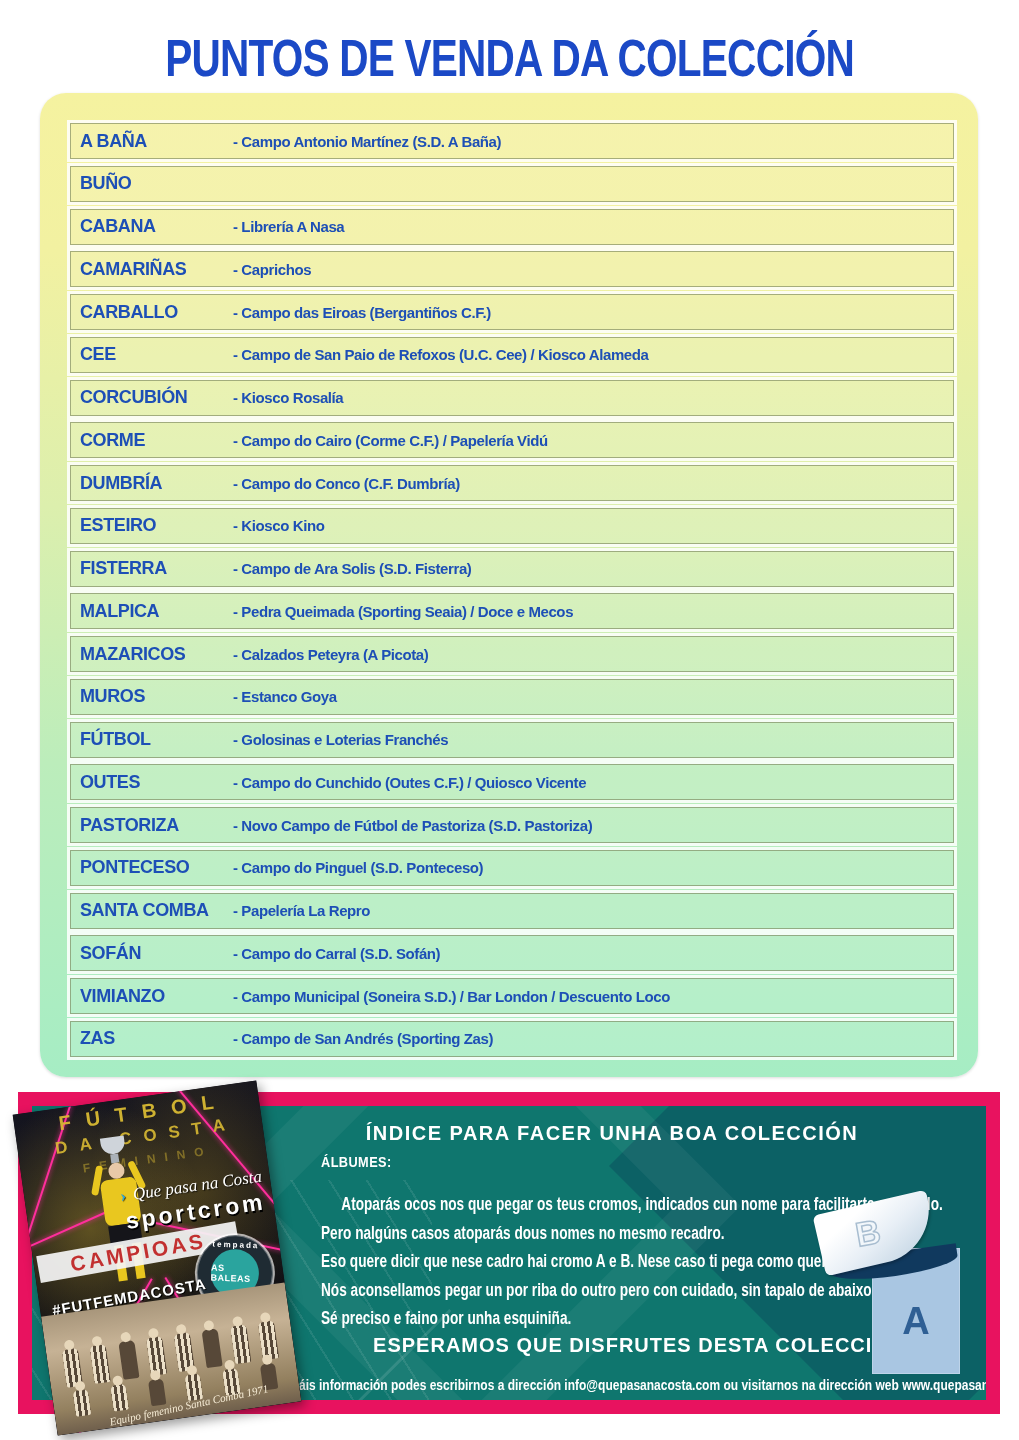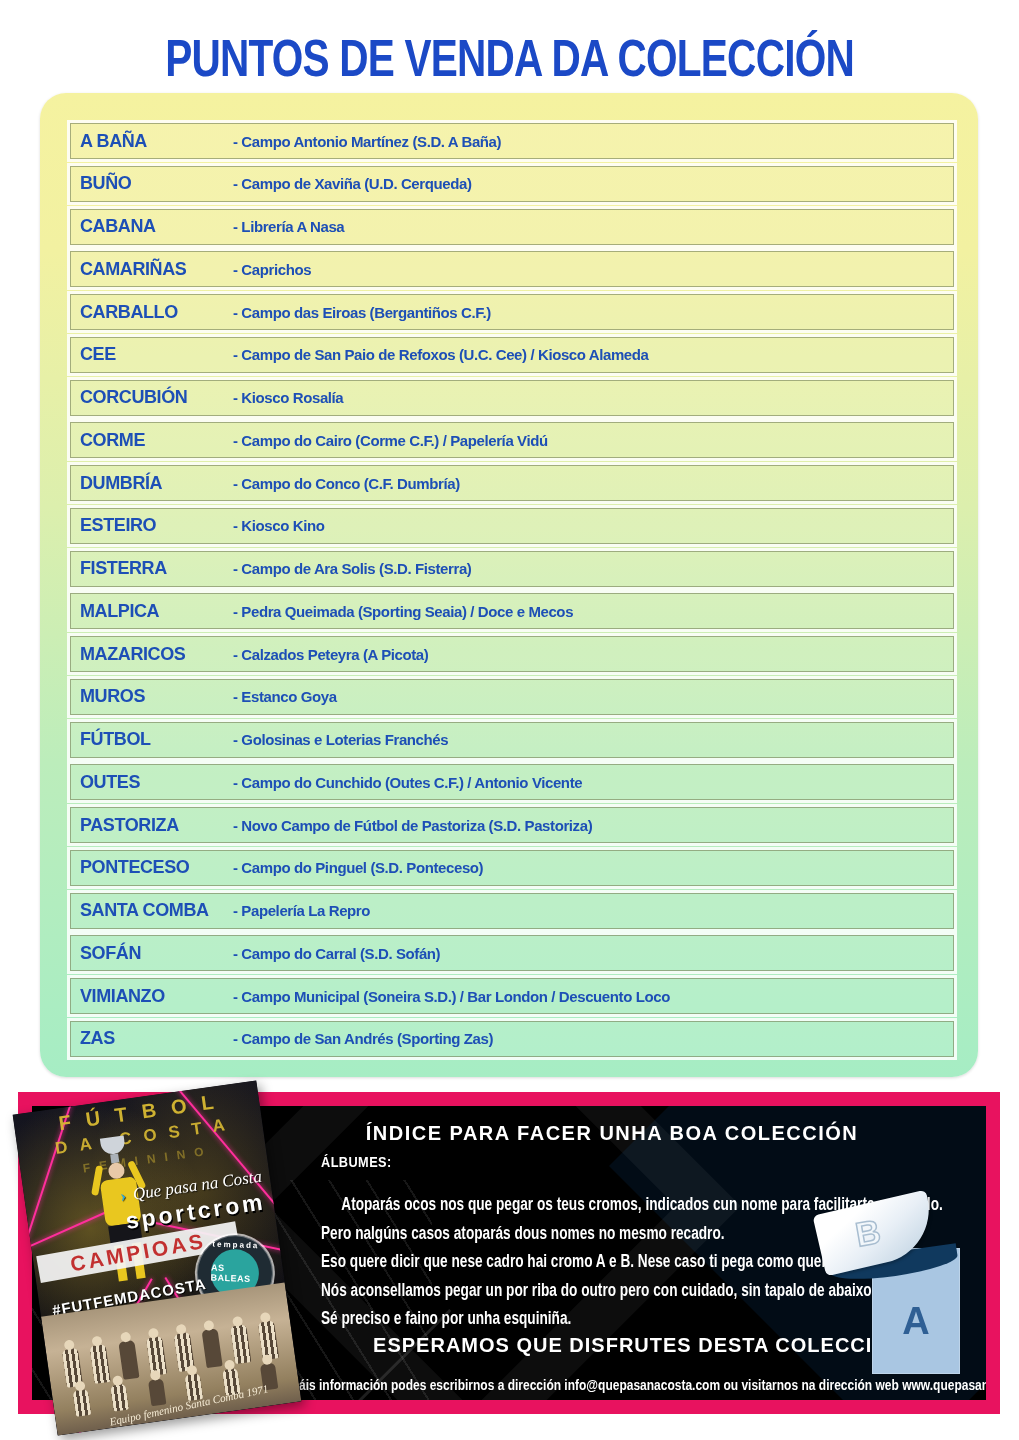--- a/index.html
+++ b/index.html
@@ -42,21 +42,21 @@
     letter-spacing:-0.4px; white-space:nowrap;
   }
 
   
   .banner-pink {
     position:absolute; left:18px; top:1092px; width:982px; height:322px;
     background:#e8125f;
   }
   .banner-blue {
     position:absolute; left:14px; top:14px; right:14px; bottom:14px;
-    background:#000000; overflow:hidden;
+    background:#0f766e; overflow:hidden;
   }
   .deco1 { position:absolute; left:250px; top:-90px; width:380px; height:380px;
     border:46px solid rgba(255,255,255,0.05); transform:rotate(45deg); }
   .deco2 { position:absolute; right:-130px; top:-150px; width:420px; height:420px;
     background:rgba(8,42,80,0.28); transform:rotate(45deg); }
   .deco3 { position:absolute; left:-30px; bottom:-40px; width:430px; height:260px;
     background:repeating-linear-gradient(58deg, transparent 0 30px, rgba(255,255,255,0.09) 30px 32px); }
   .deco4 { position:absolute; left:190px; top:110px; width:190px; height:190px;
     border-left:3px solid rgba(255,255,255,0.12); border-bottom:3px solid rgba(255,255,255,0.12);
     transform:rotate(-45deg); }
@@ -194,21 +194,20 @@
   </h1>
 
   <div class="sales-panel">
     <div class="rows">
         <div class="row">
           <span class="loc">A BAÑA</span>
           <span class="venue">- Campo Antonio Martínez (S.D. A Baña)</span>
         </div>
         <div class="row">
           <span class="loc">BUÑO</span>
-          <span class="venue">- Campo de Xaviña (U.D. Cerqueda)</span>
         </div>
         <div class="row">
           <span class="loc">CABANA</span>
           <span class="venue">- Librería A Nasa</span>
         </div>
         <div class="row">
           <span class="loc">CAMARIÑAS</span>
           <span class="venue">- Caprichos</span>
         </div>
         <div class="row">
@@ -250,21 +249,21 @@
         <div class="row">
           <span class="loc">MUROS</span>
           <span class="venue">- Estanco Goya</span>
         </div>
         <div class="row">
           <span class="loc">FÚTBOL</span>
           <span class="venue">- Golosinas e Loterias Franchés</span>
         </div>
         <div class="row">
           <span class="loc">OUTES</span>
-          <span class="venue">- Campo do Cunchido (Outes C.F.) / Antonio Vicente</span>
+          <span class="venue">- Campo do Cunchido (Outes C.F.) / Quiosco Vicente</span>
         </div>
         <div class="row">
           <span class="loc">PASTORIZA</span>
           <span class="venue">- Novo Campo de Fútbol de Pastoriza (S.D. Pastoriza)</span>
         </div>
         <div class="row">
           <span class="loc">PONTECESO</span>
           <span class="venue">- Campo do Pinguel (S.D. Ponteceso)</span>
         </div>
         <div class="row">

